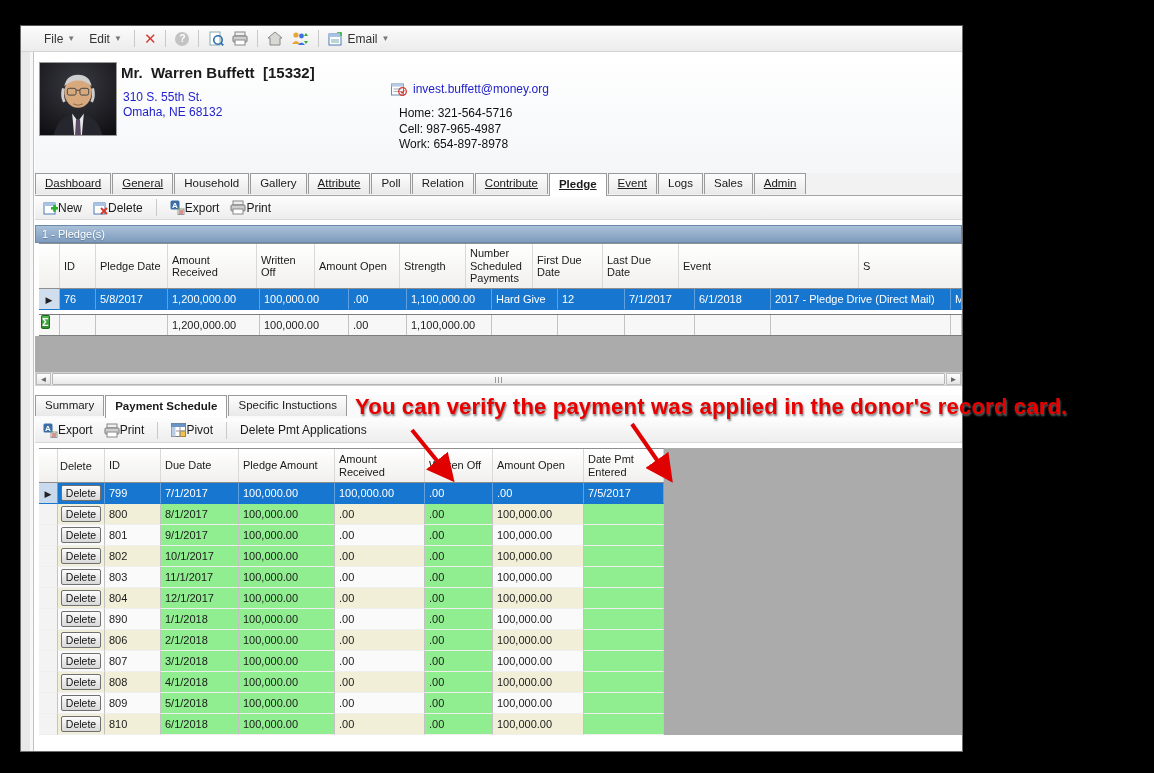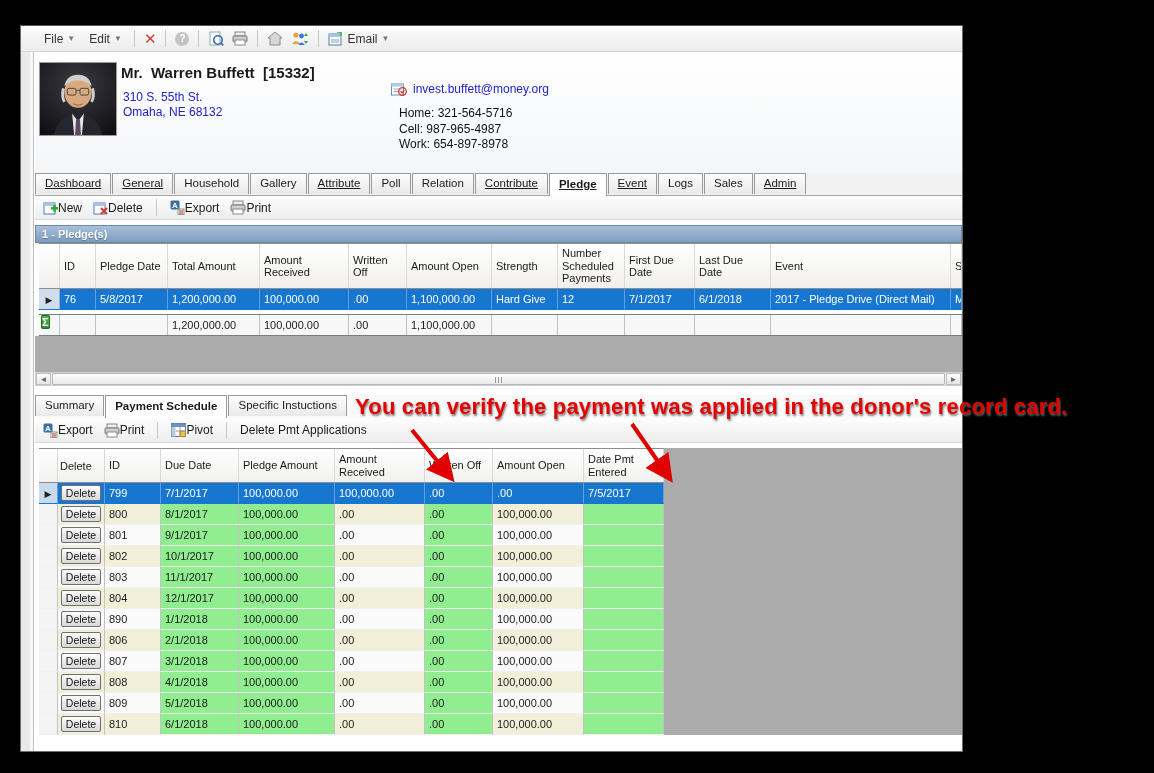--- a/index.html
+++ b/index.html
@@ -34,21 +34,21 @@
   .tab{height:21px;padding:3px 9px 0;font-size:11.5px;background:linear-gradient(#fdfdfd,#e9e9e9);
        border:1px solid #9a9a9a;border-bottom:none;margin-right:1px;white-space:nowrap;cursor:default}
   .tab.u{text-decoration:underline}
   .tab.active{font-weight:bold;background:#fff;height:23px;padding-top:4px}
   
   .tbar{height:24px;display:flex;align-items:center;gap:5px;margin-left:14px;padding-left:5px;
        background:linear-gradient(#fdfdfd,#ededed);border-bottom:1px solid #d8d8d8;font-size:12px}
   .titem{display:flex;align-items:center;padding:2px 3px}
   
   .secbar{height:18px;margin-left:14px;background:linear-gradient(#a9c0d8,#7e9cbe);
-       border:1px solid #6b89a9;color:#fff;font-weight:bold;font-size:11px;padding:2px 0 0 6px;
+       border:1px solid #6b89a9;color:#fff;font-weight:normal;font-size:11px;padding:2px 0 0 6px;
        text-shadow:0 1px 1px #5b7a9c}
   .gap5{height:5px;background:#fff}
   .gap4{height:4px;background:#fff}
   .gap9{height:9px;background:#fff}
   
   .grid{margin-left:18px}
   .hrow{display:flex;background:linear-gradient(#ffffff,#f1f0ed);border-top:1px solid #8e8e8e;
        border-bottom:1px solid #8e8e8e}
   .hc{font-size:11px;line-height:12.5px;padding:2px 4px;border-right:1px solid #d9d9d9;
       display:flex;align-items:center;overflow:hidden}
@@ -274,21 +274,20 @@
   </div>
 
   <div class="gap5"></div>
   <div class="secbar">1 - Pledge(s)</div>
 
   <div class="grid">
     <div class="hrow phead">
         <div class="hc qgut"></div>
         <div class="hc qid">ID</div>
         <div class="hc qpd">Pledge Date</div>
-        <div class="hc qta">Total Amount</div>
         <div class="hc qar">Amount Received</div>
         <div class="hc qwo">Written Off</div>
         <div class="hc qao">Amount Open</div>
         <div class="hc qstr">Strength</div>
         <div class="hc qnsp">Number Scheduled Payments</div>
         <div class="hc qfdd">First Due Date</div>
         <div class="hc qldd">Last Due Date</div>
         <div class="hc qev">Event</div>
         <div class="hc qx">S</div>
       </div>

